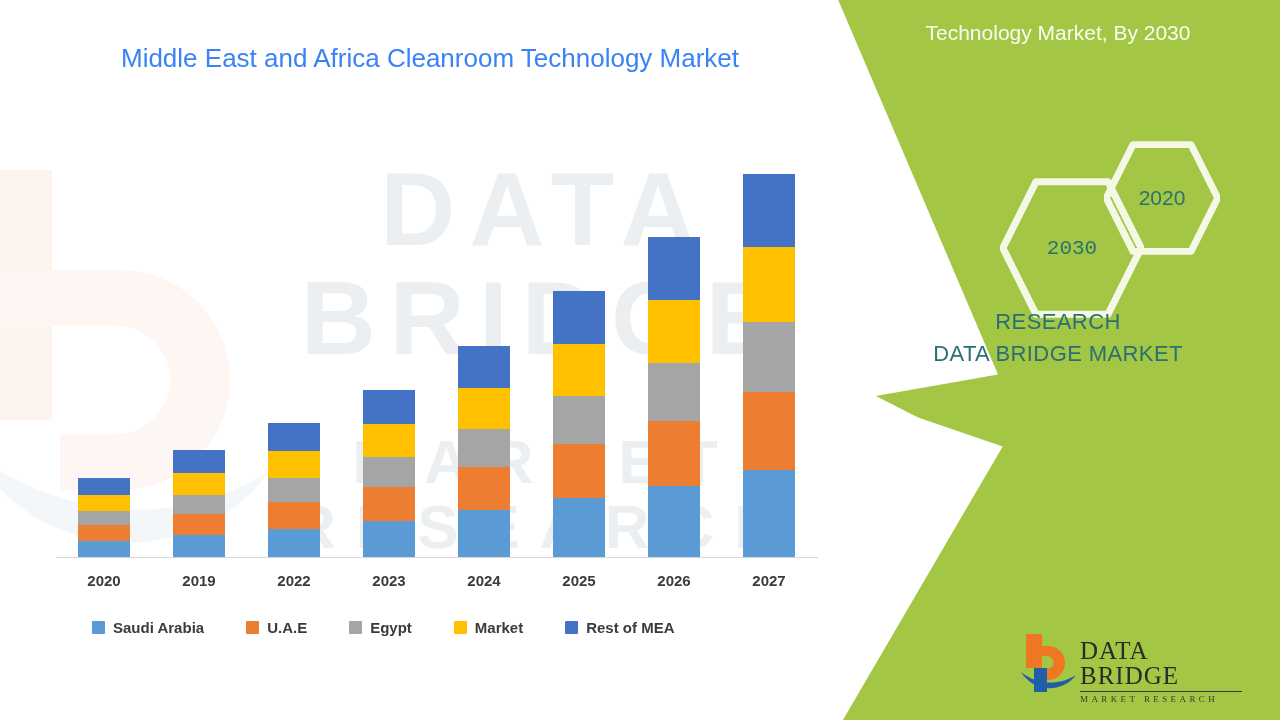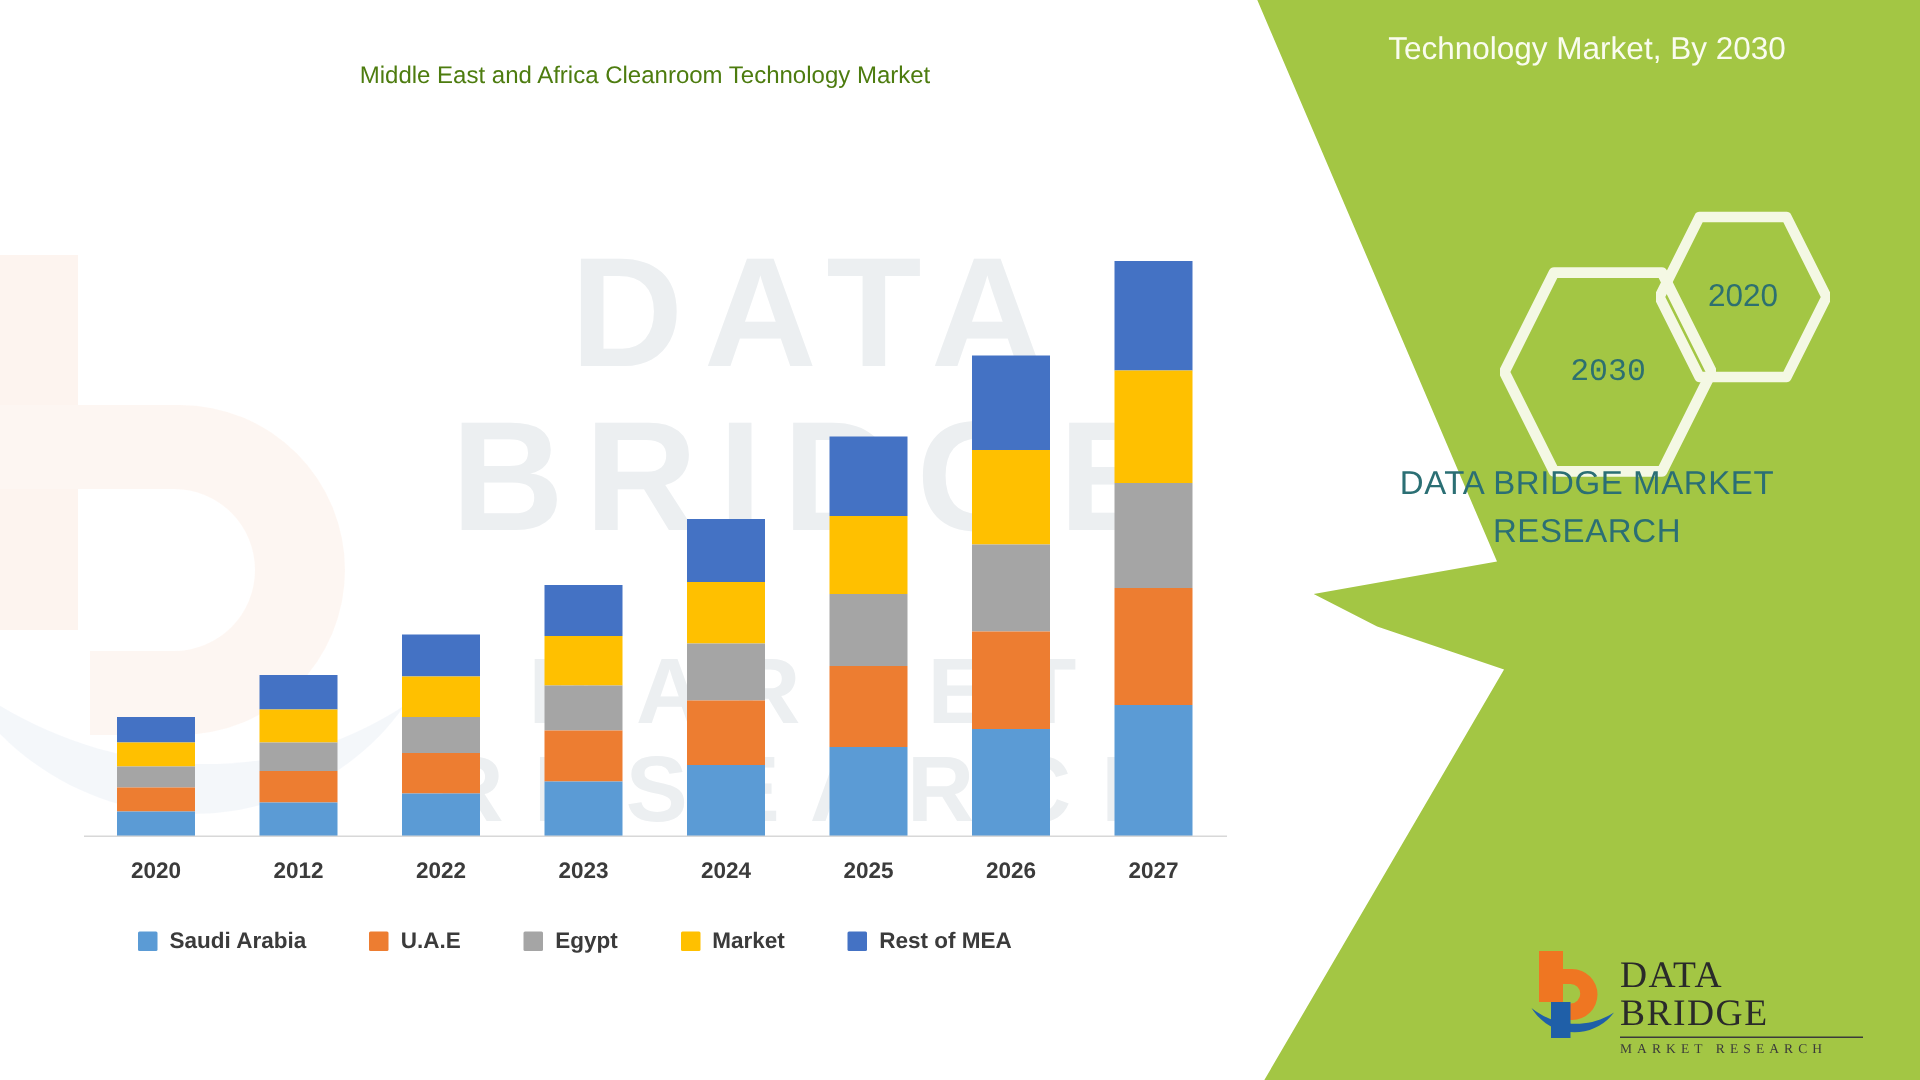--- a/index.html
+++ b/index.html
@@ -20,22 +20,22 @@
     text-align:center;color:#eceff1;font-weight:700;
     letter-spacing:14px;line-height:1.05;pointer-events:none;
     user-select:none;
   }
   .bg-watermark .wm1{font-size:104px;}
   .bg-watermark .wm2{font-size:62px;letter-spacing:20px;margin-top:56px;}
 
   
   .headline{
     position:absolute;left:60px;top:40px;width:740px;
-    text-align:center;color:#4d7c0f;
-    font-size:16px;line-height:1.42;font-weight:400;
+    text-align:center;color:#3b82f6;
+    font-size:26px;line-height:1.42;font-weight:400;
   }
 
   
   .green-panel{
     position:absolute;right:0;top:0;width:470px;height:720px;
     background:#a3c644;
     clip-path:polygon(100% 0, 100% 100%, 7% 100%, 41% 62%, 23% 58%, 14% 55%, 40% 52%, 6% 0);
   }
   .gp-title{
     position:absolute;right:22px;top:18px;width:400px;
@@ -167,21 +167,21 @@
           <div class="seg" style="height: 73.1029px; background: rgb(68, 114, 196);"></div>
           <div class="seg" style="height: 75.1057px; background: rgb(255, 192, 0);"></div>
           <div class="seg" style="height: 70.0986px; background: rgb(165, 165, 165);"></div>
           <div class="seg" style="height: 78.1099px; background: rgb(237, 125, 49);"></div>
           <div class="seg" style="height: 88.124px; background: rgb(91, 155, 213);"></div>
         </div>
       </div>
     <div class="axis-line"></div>
     <div class="xlabels" id="xlabels">
         <div class="xlab" style="left: 22px;">2020</div>
-        <div class="xlab" style="left: 117px;">2012</div>
+        <div class="xlab" style="left: 117px;">2019</div>
         <div class="xlab" style="left: 212px;">2022</div>
         <div class="xlab" style="left: 307px;">2023</div>
         <div class="xlab" style="left: 402px;">2024</div>
         <div class="xlab" style="left: 497px;">2025</div>
         <div class="xlab" style="left: 592px;">2026</div>
         <div class="xlab" style="left: 687px;">2027</div>
       </div>
     <div class="legend" id="legend">
         <div class="leg-item">
           <span class="leg-sw" style="background: rgb(91, 155, 213);"></span>
@@ -221,22 +221,22 @@
     </div>
     <div class="hex hex-2030">
       <svg viewBox="0 0 100 100" width="144" height="144">
         <polygon points="25,4 75,4 98,50 75,96 25,96 2,50" fill="none" stroke="#f4f8e4" stroke-width="5" stroke-linejoin="round"></polygon>
       </svg>
       <div class="num">2030</div>
     </div>
   </div>
 
   <div class="gp-brand">
+    <div>RESEARCH</div>
     <div>DATA BRIDGE MARKET</div>
-    <div>RESEARCH</div>
   </div>
 
   <div class="logo">
     <svg width="58" height="62" viewBox="0 0 58 62">
       <path d="M6 2 h16 v34 h-16z" fill="#ef7622"></path>
       <path d="M6 14 h22 a17 17 0 0 1 0 34 h-12 v-11 h11 a6.5 6.5 0 0 0 0 -13 h-21z" fill="#ef7622"></path>
       <path d="M1 40 c16 13 38 14 55 3 c-13 18 -42 18 -55 -3z" fill="#1f5fa8"></path>
       <path d="M14 36 h13 v24 h-13z" fill="#1f5fa8"></path>
     </svg>
     <div class="logo-text">

